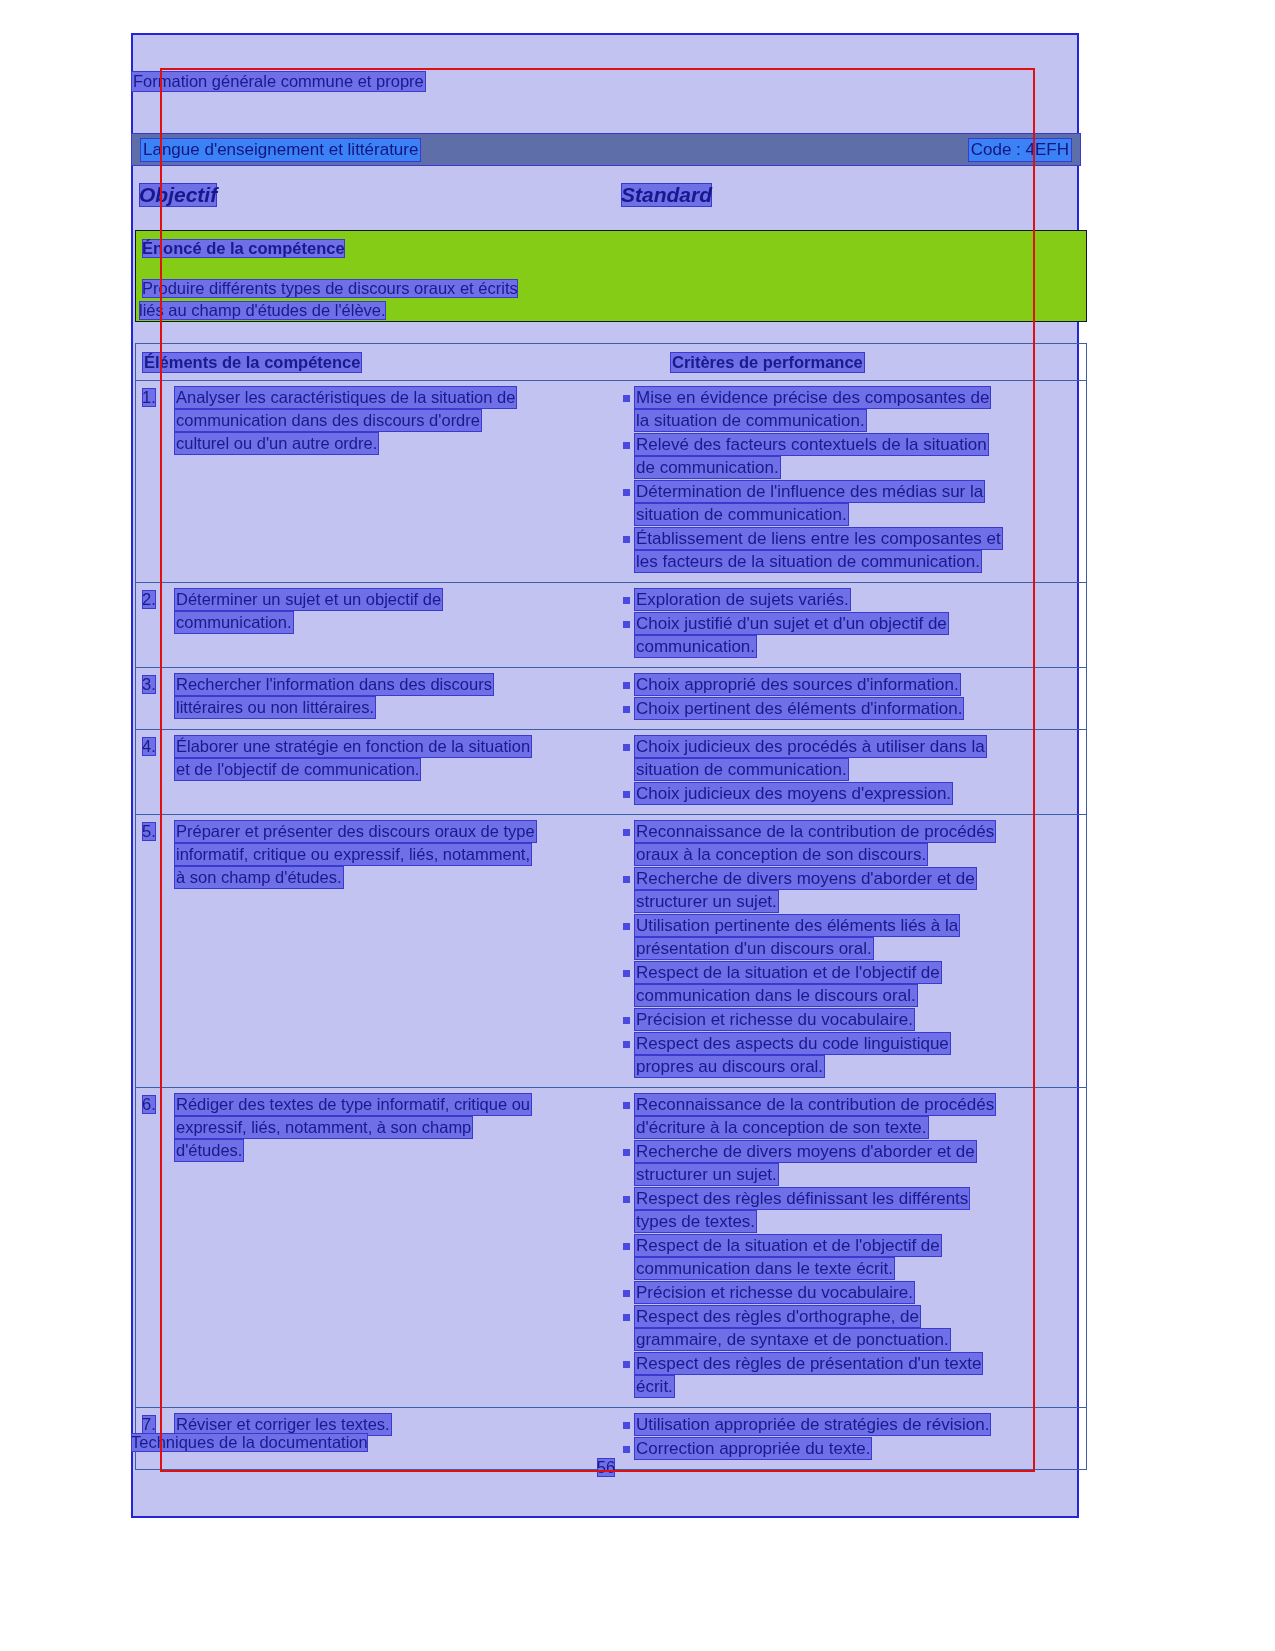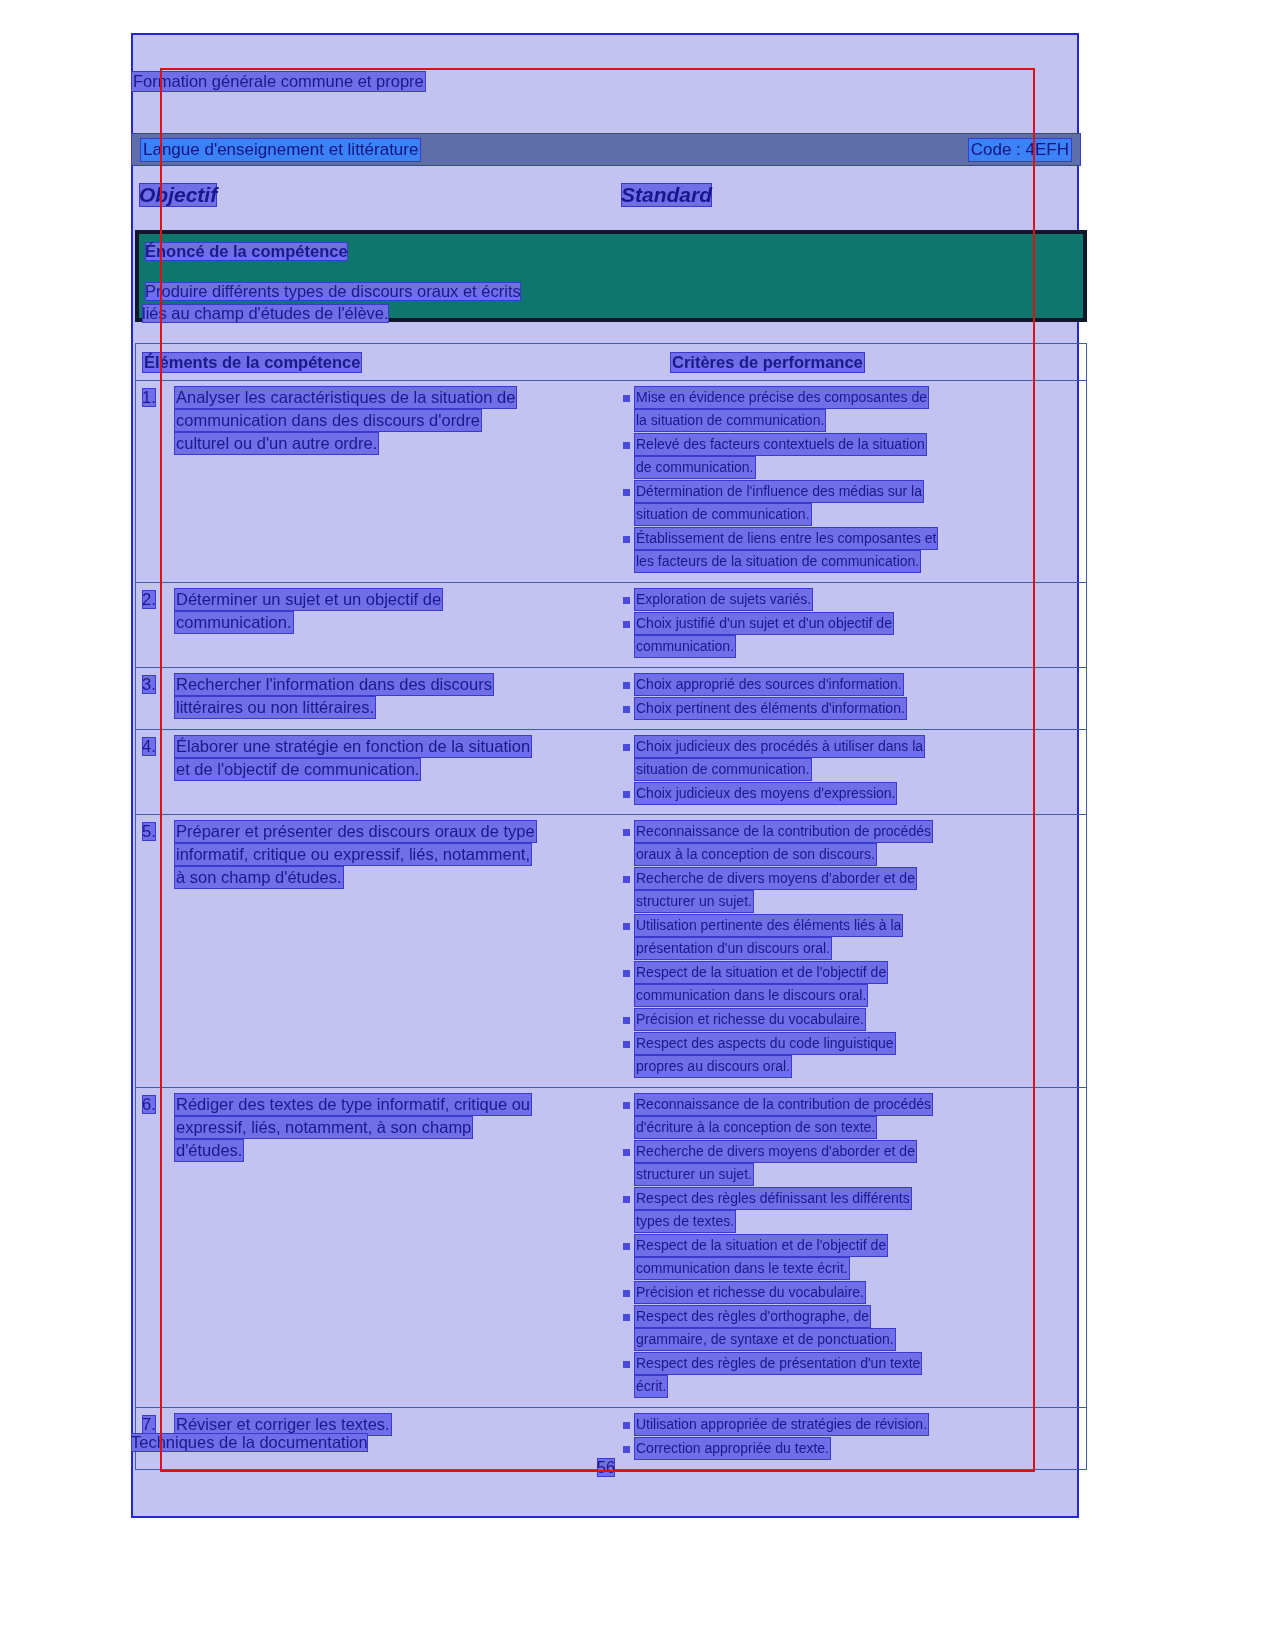--- a/index.html
+++ b/index.html
@@ -101,23 +101,23 @@
     font-style: italic;
     font-weight: bold;
     font-size: 21px;
     color: #18188c;
   }
   .objstd .obj { left: 8px; }
   .objstd .std { left: 490px; }
 
   .box {
     position: absolute;
-    border: 4px solid #0f172a;
-    box-sizing: border-box;
-    background: #0f766e;
+    border: 1px solid #0f172a;
+    box-sizing: border-box;
+    background: #84cc16;
   }
   .box-enonce {
     left: 4px;
     top: 197px;
     width: 952px;
     height: 92px;
   }
   .box-enonce .lbl {
     position: absolute;
     left: 6px;
@@ -202,21 +202,21 @@
     flex: 0 0 16px;
   }
   .bullet span {
     display: inline-block;
     width: 7px;
     height: 7px;
     background: #4a4ae0;
     vertical-align: middle;
   }
   .crit-text {
-    font-size: 14px;
+    font-size: 17px;
     line-height: 23px;
   }
   .crit-text .line { display: block; }
   .crit-text .line .hl { padding: 0 2px; }
 
   .footer-left {
     position: absolute;
     left: 0px;
     top: 1400px;
     font-size: 16.5px;

